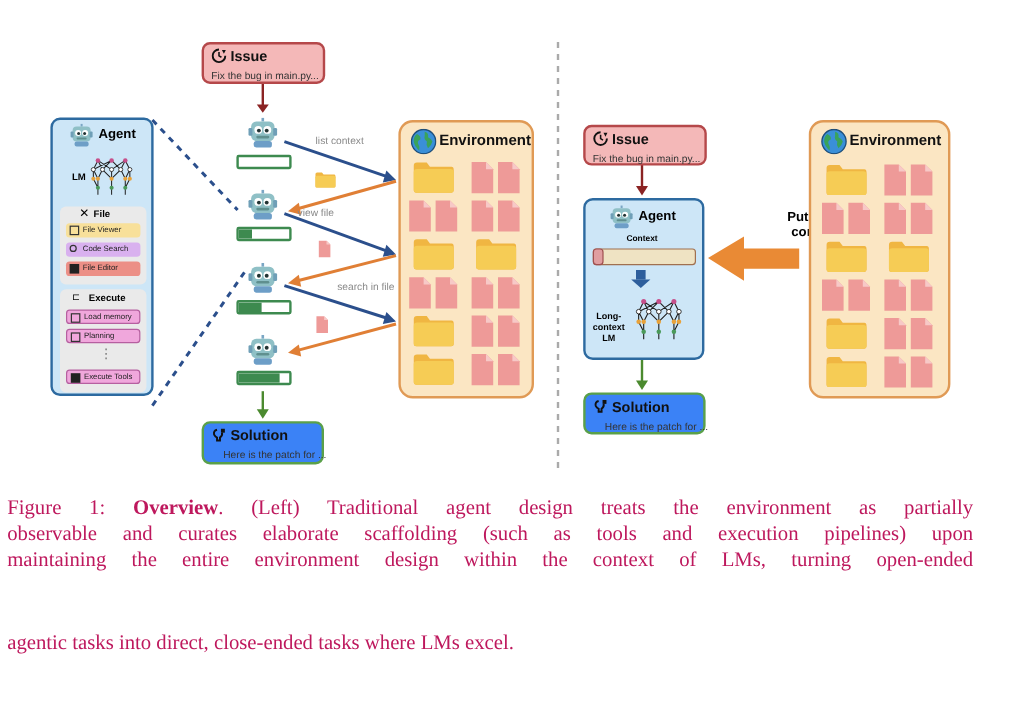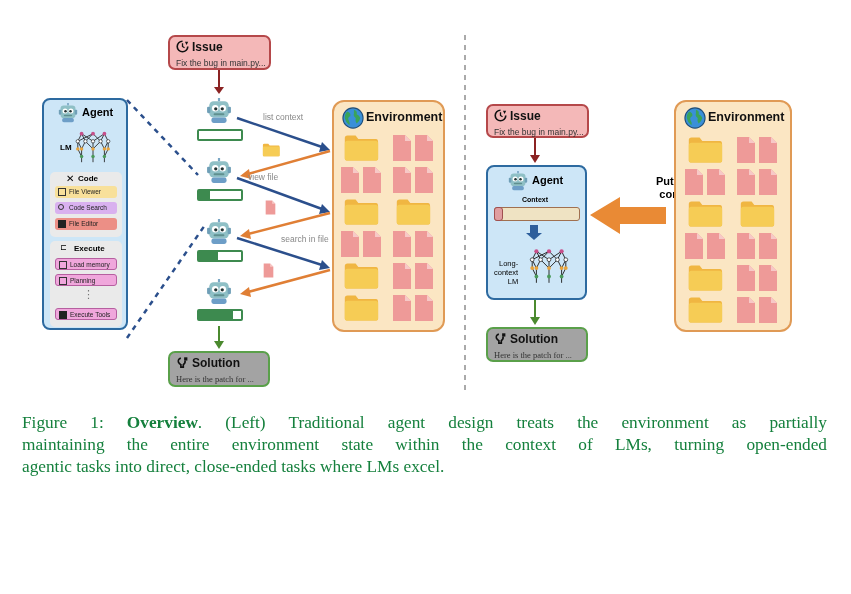--- a/index.html
+++ b/index.html
@@ -3,35 +3,35 @@
 <meta charset="utf-8">
 <style>
   html,body{margin:0;padding:0;background:#ffffff;}
   body{width:851px;height:594px;position:relative;overflow:hidden;font-family:"Liberation Sans","DejaVu Sans",sans-serif;}
   .abs{position:absolute;}
   .box{position:absolute;box-sizing:border-box;border-radius:7px;}
   .issue{background:#f4b8b8;border:2px solid #b5484a;}
   .issue .ttl{font-weight:bold;font-size:12px;color:#111;position:absolute;left:22px;top:3px;}
   .issue .sub{font-size:8.5px;color:#333;position:absolute;left:6px;top:21px;white-space:nowrap;}
   .issue .ic{position:absolute;left:6px;top:3px;width:13px;height:13px;}
-  .sol{background:#a3a3a3;border:2px solid #5aa04a;}
+  .sol{background:#3b82f6;border:2px solid #5aa04a;}
   .sol .ttl{font-weight:bold;font-size:12px;color:#111;position:absolute;left:22px;top:3px;}
-  .sol .sub{font-size:8.5px;color:#333;position:absolute;left:6px;top:21px;white-space:nowrap;font-family:Liberation Serif, serif;}
+  .sol .sub{font-size:8.5px;color:#333;position:absolute;left:16px;top:21px;white-space:nowrap;}
   .sol .ic{position:absolute;left:6px;top:3px;width:13px;height:14px;}
   .env{background:#fbe6c3;border:2px solid #e09a55;border-radius:12px;}
   .env .ttl{position:absolute;left:32px;top:8px;font-weight:bold;font-size:12.5px;color:#111;}
   .env .globe{position:absolute;left:8px;top:5px;width:22px;height:22px;}
   .agentbox{background:#cde6f7;border:2px solid #2d6aa0;border-radius:8px;}
   .pill{position:absolute;left:10px;width:62px;height:12px;border-radius:3px;font-size:6.5px;line-height:12px;color:#222;box-sizing:border-box;padding-left:14px;white-space:nowrap;}
   .pill .pi{position:absolute;left:3px;top:2px;width:8px;height:8px;}
   .panel{position:absolute;background:#eaeaea;border-radius:5px;}
   .lbl{position:absolute;font-size:8.5px;color:#888;white-space:nowrap;}
-  .caption{position:absolute;left:22px;top:412px;width:805px;font-family:"Liberation Serif","DejaVu Serif",serif;font-size:17.3px;line-height:22px;color:#15803d;}
+  .caption{position:absolute;left:6px;top:412px;width:805px;font-family:"Liberation Serif","DejaVu Serif",serif;font-size:17.3px;line-height:22px;color:#be185d;}
   .caption .line{display:block;white-space:nowrap;text-align:justify;text-align-last:justify;}
-  .caption .line.last{text-align-last:left;}
+  .caption .line.last{text-align-last:left;margin-top:47px;}
   .pbar{position:absolute;width:46px;height:12px;border:2px solid #3d8a4f;border-radius:2px;box-sizing:border-box;background:#fff;overflow:hidden;}
   .pbar .fill{position:absolute;left:0;top:0;bottom:0;background:#3d8a4f;}
 </style>
 </head>
 <body>
 
 <svg width="0" height="0" style="position:absolute">
   <defs>
     <symbol id="robot" viewBox="0 0 24 24">
       <rect x="11" y="0" width="2" height="3" fill="#7aa6c4"></rect>
@@ -144,21 +144,21 @@
   <svg class="abs" style="left:14px;top:3px;" width="20" height="20">
       <use href="#robot"></use>
     </svg>
   <span class="abs" style="left:38px;top:6px;font-weight:bold;font-size:11px;">Agent</span>
   <span class="abs" style="left:16px;top:43px;font-weight:bold;font-size:8px;">LM</span>
   <svg class="abs" style="left:30px;top:28px;" width="38" height="38">
       <use href="#nnet"></use>
     </svg>
   <div class="panel" style="left:6px;top:72px;width:72px;height:65px;">
     <span class="abs" style="left:16px;top:1px;font-size:10px;">✕</span>
-    <span class="abs" style="left:28px;top:2px;font-weight:bold;font-size:8px;">Code</span>
+    <span class="abs" style="left:28px;top:2px;font-weight:bold;font-size:8px;">File</span>
     <div class="pill" style="left:5px;top:14px;background:#f8e09a;"><span class="pi" style="border:1px solid #333;box-sizing:border-box;"></span><span>File Viewer</span></div>
     <div class="pill" style="left:5px;top:30px;background:#d9b1ef;"><span class="pi" style="border:1.3px solid #333;border-radius:50%;box-sizing:border-box;width:6px;height:6px;"></span><span>Code Search</span></div>
     <div class="pill" style="left:5px;top:46px;background:#ec8f86;"><span class="pi" style="background:#222;"></span><span>File Editor</span></div>
   </div>
   <div class="panel" style="left:6px;top:141px;width:72px;height:86px;">
     <span class="abs" style="left:10px;top:2px;font-size:8px;">⊏</span>
     <span class="abs" style="left:24px;top:3px;font-weight:bold;font-size:8px;">Execute</span>
     <div class="pill" style="left:5px;top:17px;background:#f0a7dc;border:1px solid #b65fa0;"><span class="pi" style="border:1px solid #333;box-sizing:border-box;"></span><span>Load memory</span></div>
     <div class="pill" style="left:5px;top:33px;background:#f0a7dc;border:1px solid #b65fa0;"><span class="pi" style="border:1px solid #333;box-sizing:border-box;"></span><span>Planning</span></div>
     <span class="abs" style="left:33px;top:47px;font-size:11px;color:#777;">⋮</span>
@@ -291,21 +291,21 @@
   <svg class="abs" style="left:20px;top:4px;" width="20" height="20">
       <use href="#robot"></use>
     </svg>
   <span class="abs" style="left:44px;top:7px;font-weight:bold;font-size:11px;">Agent</span>
   <span class="abs" style="left:34px;top:29px;font-weight:bold;font-size:7px;">Context</span>
   <div class="abs" style="left:6px;top:40px;width:86px;height:14px;border:1px solid #a07050;border-radius:3px;background:#efe3c3;box-sizing:border-box;">
     <div class="abs" style="left:-1px;top:-1px;width:9px;height:14px;background:#e09ea0;border:1px solid #a05050;border-radius:3px;box-sizing:border-box;"></div>
   </div>
   <div class="abs" style="left:42px;top:58px;width:8px;height:8px;background:#2d5e9c;"></div>
   <div class="abs" style="left:38px;top:66px;width:0;height:0;border-left:8px solid transparent;border-right:8px solid transparent;border-top:7px solid #2d5e9c;"></div>
-  <span class="abs" style="left:6px;top:92px;font-weight:normal;font-size:7.5px;white-space:pre;text-align:right;line-height:9px;">Long-
+  <span class="abs" style="left:6px;top:92px;font-weight:bold;font-size:7.5px;white-space:pre;text-align:center;line-height:9px;">Long-
 context
 LM</span>
   <svg class="abs" style="left:40px;top:79px;" width="42" height="40">
       <use href="#nnet"></use>
     </svg>
 </div>
 
 <div class="box sol" style="left:486px;top:327px;width:102px;height:35px;">
   <svg class="ic">
       <use href="#bulbic"></use>
@@ -378,15 +378,16 @@
         <use href="#file"></use>
       </svg>
       <svg width="20" height="28" style="position: absolute; left: 74px; top: 160px;">
         <use href="#file"></use>
       </svg>
     </div>
 </div>
 
 <div class="caption">
   <span class="line"><span>Figure 1:</span> <b>Overview</b><span>. (Left) Traditional agent design treats the environment as partially</span></span>
-  <span class="line">maintaining the entire environment state within the context of LMs, turning open-ended</span>
+  <span class="line">observable and curates elaborate scaffolding (such as tools and execution pipelines) upon</span>
+  <span class="line">maintaining the entire environment design within the context of LMs, turning open-ended</span>
   <span class="line last">agentic tasks into direct, close-ended tasks where LMs excel.</span>
 </div>
 
 </body></html>

